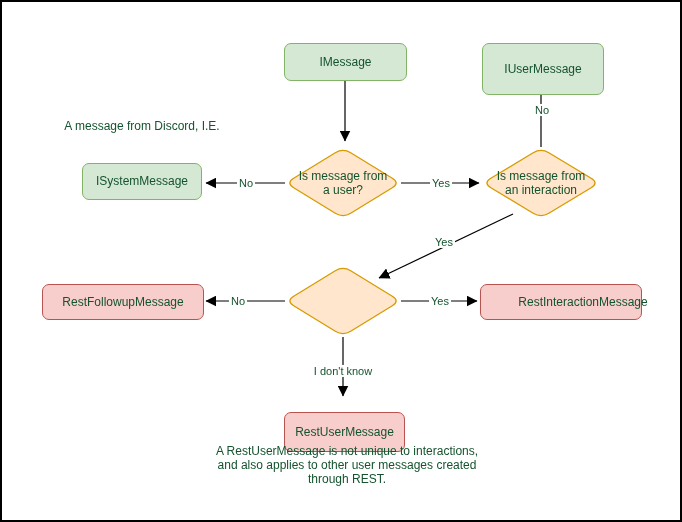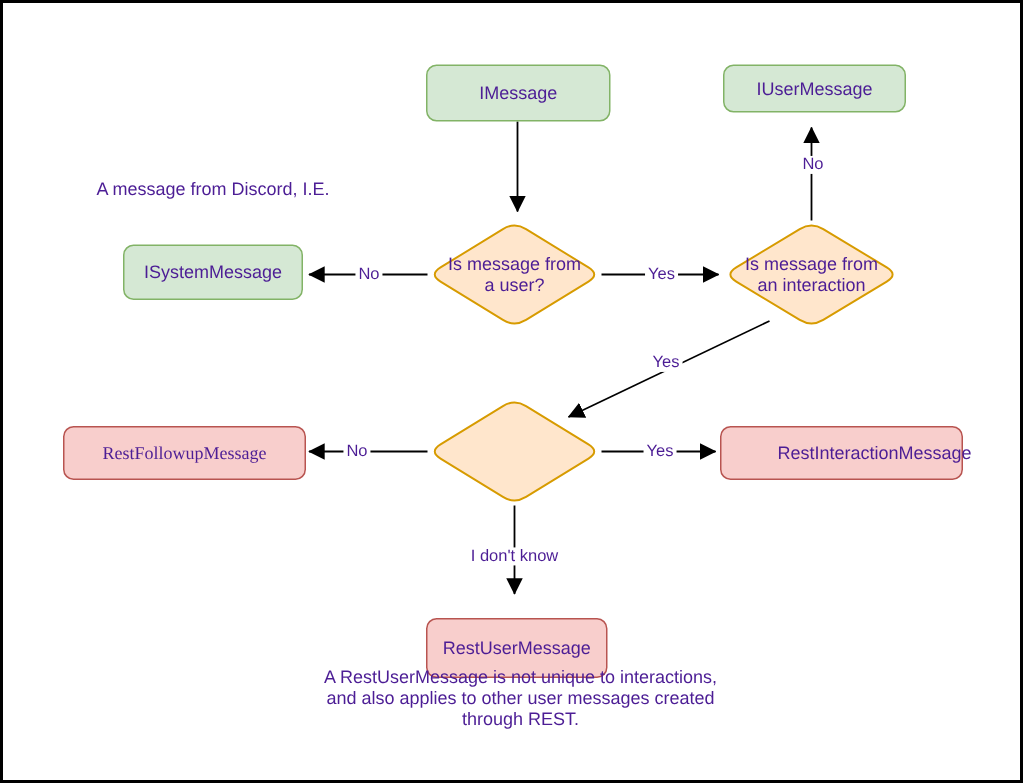--- a/index.html
+++ b/index.html
@@ -4,21 +4,21 @@
 <style>
   html, body { margin: 0; padding: 0; background: #fff; }
   .canvas {
     position: relative;
     width: 682px;
     height: 522px;
     box-sizing: border-box;
     border: 2px solid #000;
     background: #fff;
     font-family: "Liberation Sans", sans-serif;
-    color: #4c1d95;
+    color: #14532d;
     overflow: hidden;
   }
   .edges-svg {
     position: absolute;
     left: 0; top: 0;
     width: 100%; height: 100%;
   }
   .node {
     position: absolute;
     display: flex;
@@ -84,29 +84,29 @@
       <path d="M283,299 L204,299" marker-end="url(#arrow)"></path>
       <path d="M399,299 L475,299" marker-end="url(#arrow)"></path>
       <path d="M341,335 L341,394" marker-end="url(#arrow)"></path>
     </g>
   </svg>
 
   <div class="node box" style="left: 282px; top: 41px; width: 123px; height: 38px; background-color: rgb(213, 232, 212); border-color: rgb(130, 179, 102);">
     <span>IMessage</span>
   </div>
 
-  <div class="node box" style="left: 480px; top: 41px; width: 122px; height: 32px; background-color: rgb(213, 232, 212); border-color: rgb(130, 179, 102);">
+  <div class="node box" style="left: 480px; top: 41px; width: 122px; height: 52px; background-color: rgb(213, 232, 212); border-color: rgb(130, 179, 102);">
     <span>IUserMessage</span>
   </div>
 
   <div class="node box" style="left: 80px; top: 161px; width: 120px; height: 37px; background-color: rgb(213, 232, 212); border-color: rgb(130, 179, 102);">
     <span>ISystemMessage</span>
   </div>
 
-  <div class="node box" style="left: 40px; top: 282px; width: 162px; height: 36px; background-color: rgb(248, 206, 204); border-color: rgb(184, 84, 80); font-family: Liberation Serif, serif;">
+  <div class="node box" style="left: 40px; top: 282px; width: 162px; height: 36px; background-color: rgb(248, 206, 204); border-color: rgb(184, 84, 80);">
     <span>RestFollowupMessage</span>
   </div>
 
   <div class="node box" style="left: 478px; top: 282px; width: 162px; height: 36px; background-color: rgb(248, 206, 204); border-color: rgb(184, 84, 80); padding-left: 44px;">
     <span>RestInteractionMessage</span>
   </div>
 
   <div class="node box" style="left: 282px; top: 398px; width: 121px; height: 40px; background-color: rgb(248, 206, 204); border-color: rgb(184, 84, 80); margin-top: 12px;">
     <span>RestUserMessage</span>
   </div>

